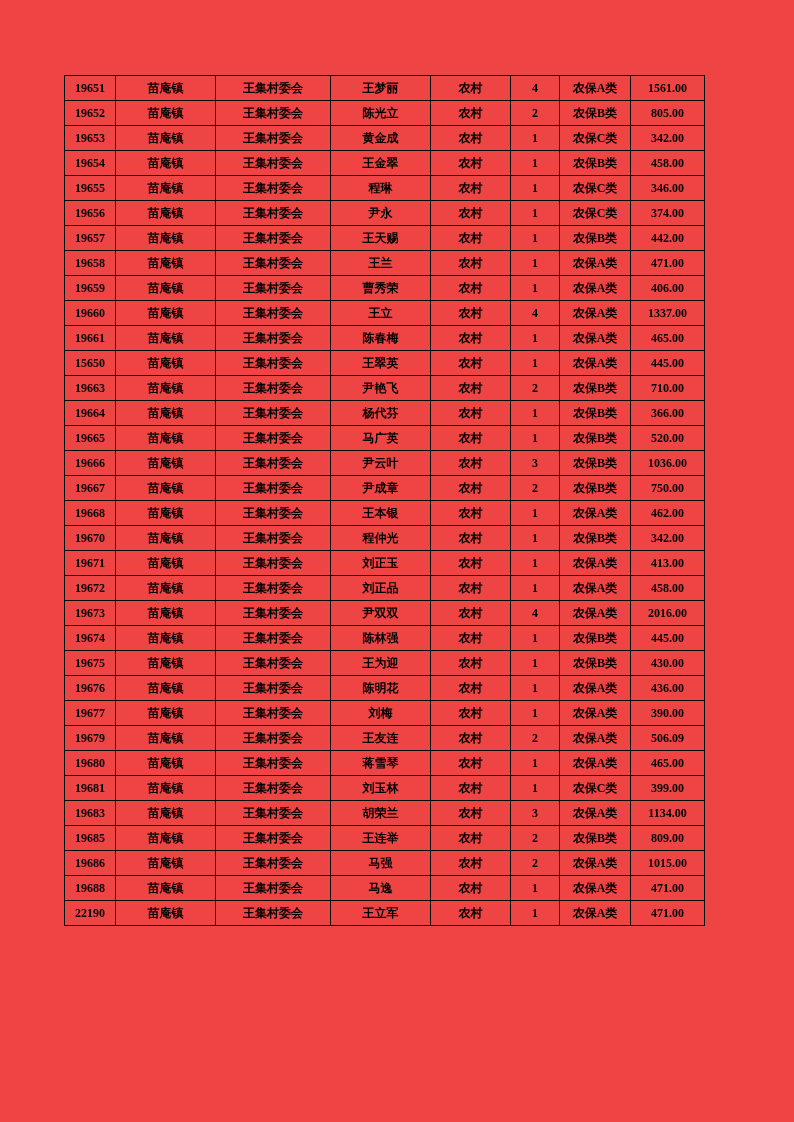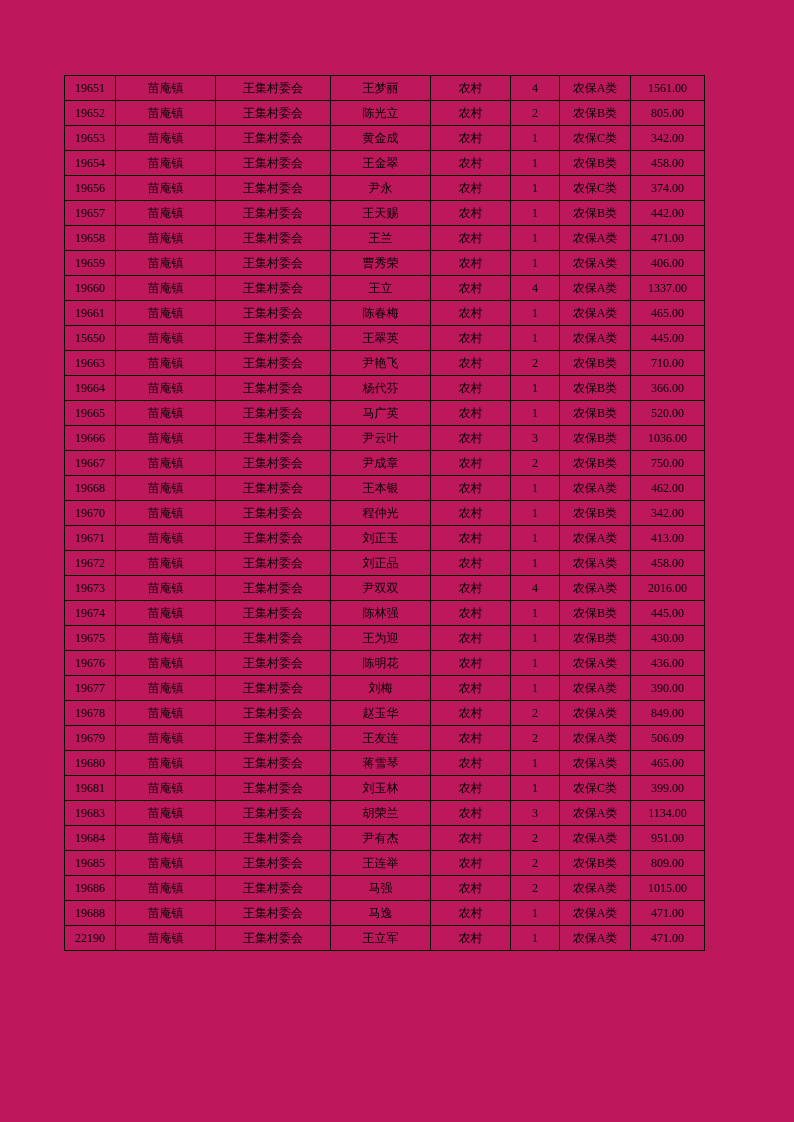--- a/index.html
+++ b/index.html
@@ -7,22 +7,23 @@
   body {
     width: 794px;
     height: 1122px;
     background: #e8e8e8;
     font-family: "Liberation Serif", "DejaVu Serif", serif;
   }
   .page {
     position: relative;
     width: 794px;
     height: 1122px;
-    background: #be185d;
+    background: #ef4444;
     overflow: hidden;
+    font-weight: bold;
   }
   table.data-table {
     position: absolute;
     left: 64px;
     top: 75px;
     border-collapse: collapse;
     table-layout: fixed;
   }
   table.data-table td {
     border: 1px solid #000000;
@@ -95,20 +96,30 @@
           <td>19654</td>
           <td>苗庵镇</td>
           <td>王集村委会</td>
           <td>王金翠</td>
           <td>农村</td>
           <td>1</td>
           <td>农保B类</td>
           <td>458.00</td>
         </tr>
         <tr>
+          <td>19655</td>
+          <td>苗庵镇</td>
+          <td>王集村委会</td>
+          <td>程琳</td>
+          <td>农村</td>
+          <td>1</td>
+          <td>农保C类</td>
+          <td>346.00</td>
+        </tr>
+        <tr>
           <td>19656</td>
           <td>苗庵镇</td>
           <td>王集村委会</td>
           <td>尹永</td>
           <td>农村</td>
           <td>1</td>
           <td>农保C类</td>
           <td>374.00</td>
         </tr>
         <tr>
@@ -305,30 +316,20 @@
           <td>19677</td>
           <td>苗庵镇</td>
           <td>王集村委会</td>
           <td>刘梅</td>
           <td>农村</td>
           <td>1</td>
           <td>农保A类</td>
           <td>390.00</td>
         </tr>
         <tr>
-          <td>19678</td>
-          <td>苗庵镇</td>
-          <td>王集村委会</td>
-          <td>赵玉华</td>
-          <td>农村</td>
-          <td>2</td>
-          <td>农保A类</td>
-          <td>849.00</td>
-        </tr>
-        <tr>
           <td>19679</td>
           <td>苗庵镇</td>
           <td>王集村委会</td>
           <td>王友连</td>
           <td>农村</td>
           <td>2</td>
           <td>农保A类</td>
           <td>506.09</td>
         </tr>
         <tr>
@@ -353,30 +354,20 @@
         </tr>
         <tr>
           <td>19683</td>
           <td>苗庵镇</td>
           <td>王集村委会</td>
           <td>胡荣兰</td>
           <td>农村</td>
           <td>3</td>
           <td>农保A类</td>
           <td>1134.00</td>
-        </tr>
-        <tr>
-          <td>19684</td>
-          <td>苗庵镇</td>
-          <td>王集村委会</td>
-          <td>尹有杰</td>
-          <td>农村</td>
-          <td>2</td>
-          <td>农保A类</td>
-          <td>951.00</td>
         </tr>
         <tr>
           <td>19685</td>
           <td>苗庵镇</td>
           <td>王集村委会</td>
           <td>王连举</td>
           <td>农村</td>
           <td>2</td>
           <td>农保B类</td>
           <td>809.00</td>

